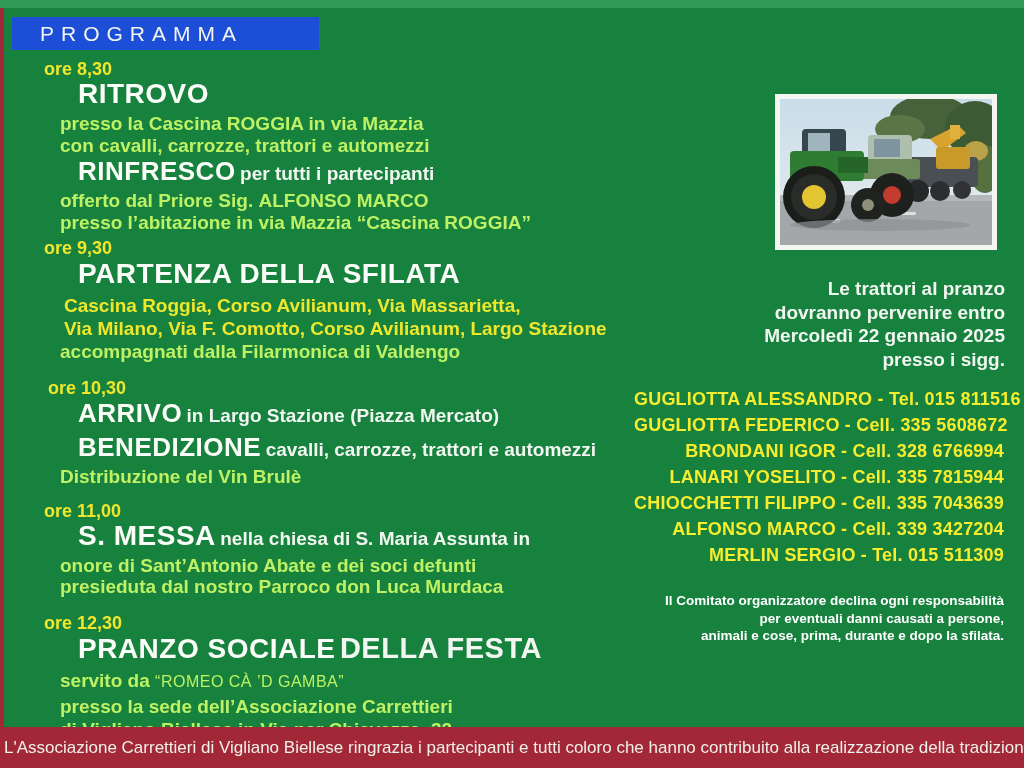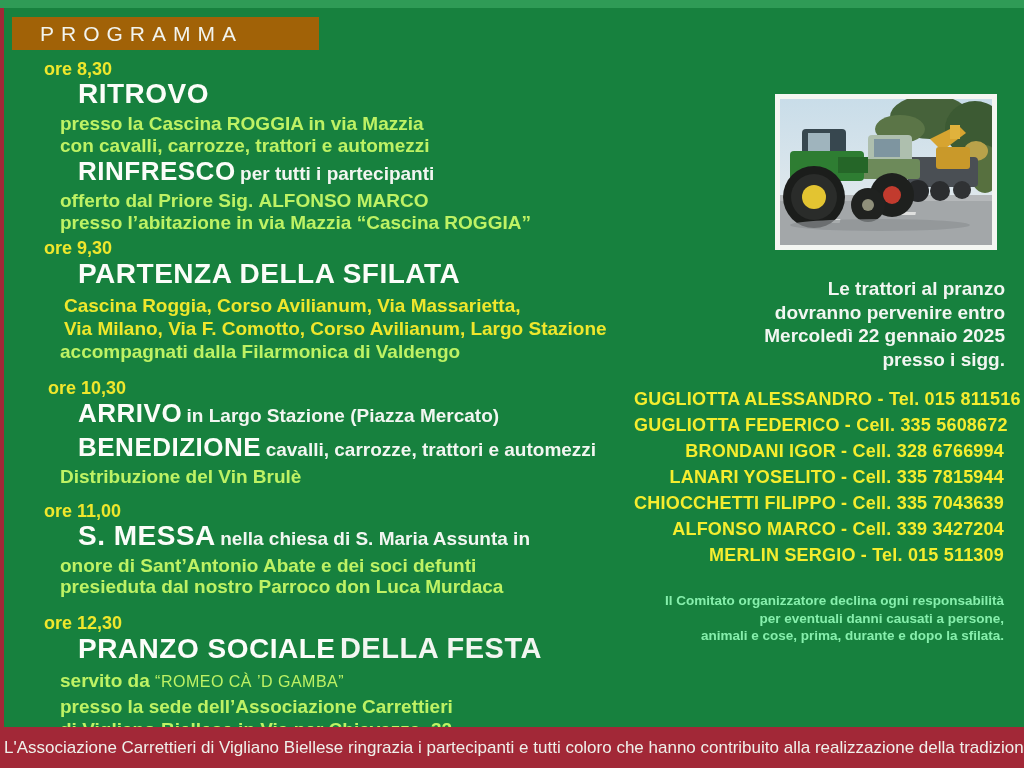--- a/index.html
+++ b/index.html
@@ -8,21 +8,21 @@
     width:1024px;height:768px;
     background:#17813e;
     overflow:hidden;
     font-family:"Liberation Sans", sans-serif;
   }
   .edge-top{position:absolute;left:0;top:0;width:1024px;height:8px;background:#2f9b56;}
   .edge-left{position:absolute;left:0;top:8px;width:4px;height:720px;background:#a22837;}
 
   .title-banner{
     position:absolute;left:12px;top:17px;width:307px;height:33px;
-    background:#a16207;color:#f2f4ef;
+    background:#1d4ed8;color:#f2f4ef;
     font-size:21px;font-weight:500;letter-spacing:7px;
     line-height:34px;padding-left:28px;box-sizing:border-box;
   }
 
   .schedule{
     position:absolute;left:44px;top:60px;width:640px;color:#f2f6f1;
   }
   .time{color:#efe72c;font-size:18px;font-weight:700;line-height:19px;}
   .sec{margin-left:16px;}
   .heading-line{line-height:30px;white-space:nowrap;margin-left:18px;}
@@ -46,21 +46,21 @@
     position:absolute;right:19px;top:277px;width:360px;
     text-align:right;color:#f2f6f1;font-size:19px;font-weight:700;line-height:23.5px;
   }
   .contacts{
     position:absolute;right:20px;top:386px;width:370px;
     text-align:right;color:#f5ed2e;font-size:18px;font-weight:700;line-height:26px;
     letter-spacing:0.2px;white-space:nowrap;
   }
   .disclaimer{
     position:absolute;right:20px;top:592px;width:360px;
-    text-align:right;color:#86efac;font-size:13.5px;font-weight:700;line-height:17.5px;
+    text-align:right;color:#ffffff;font-size:13.5px;font-weight:700;line-height:17.5px;
   }
 
   .footer-banner{
     position:absolute;left:0;top:727px;width:1024px;height:41px;
     background:#a22837;color:#eef0ea;
     font-size:17px;line-height:41px;padding-left:4px;box-sizing:border-box;
     white-space:nowrap;overflow:hidden;
   }
 </style>
 </head>

